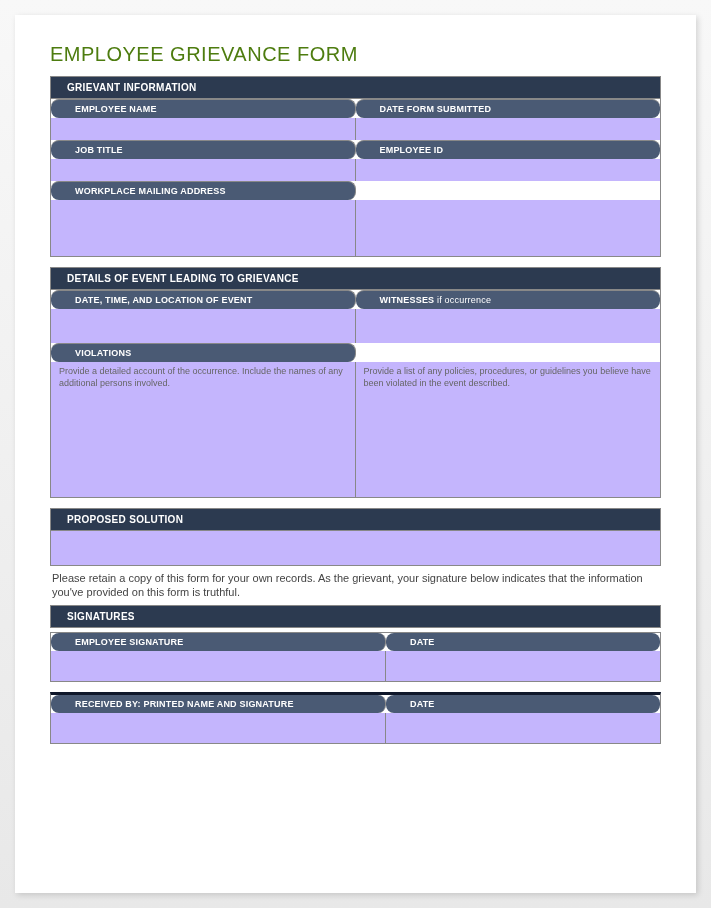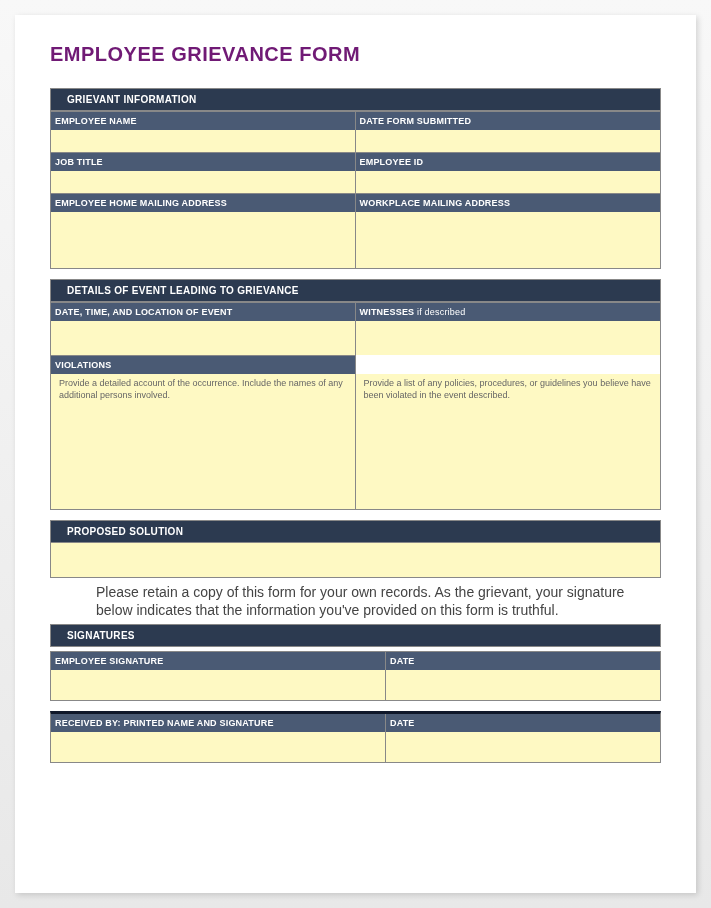--- a/index.html
+++ b/index.html
@@ -14,25 +14,25 @@
       width: 711px;
     }
     .page {
       background: white;
       width: 681px;
       height: 878px;
       padding: 28px 35px;
       box-shadow: 2px 2px 6px rgba(0,0,0,0.15);
     }
     .form-title {
-      color: #701a75;
+      color: #4d7c0f;
       font-size: 20px;
-      font-weight: bold;
+      font-weight: normal;
       letter-spacing: 0.5px;
-      margin-bottom: 22px;
+      margin-bottom: 10px;
     }
     .section-header {
       background: #2c3a50;
       color: white;
       font-size: 10px;
       font-weight: bold;
       padding: 5px 16px;
       border: 1px solid #888;
       letter-spacing: 0.3px;
     }
@@ -42,32 +42,33 @@
       border-right: 1px solid #888;
     }
     .row.bottom-border {
       border-bottom: 1px solid #888;
     }
     .cell-header {
       background: #4a5a74;
       color: white;
       font-size: 9px;
       font-weight: bold;
-      padding: 4px 4px;
+      padding: 4px 24px;
       border-top: 1px solid #888;
       letter-spacing: 0.2px;
+      border-radius: 8px;
     }
     .cell-header.half {
       width: 50%;
     }
     .cell-header.half:first-child {
       border-right: 1px solid #888;
     }
     .cell-input {
-      background: #fef9c3;
+      background: #c4b5fd;
       min-height: 22px;
       padding: 4px 8px;
       font-size: 9px;
       color: #555;
     }
     .cell-input.half {
       width: 50%;
     }
     .cell-input.half:first-child {
       border-right: 1px solid #888;
@@ -95,25 +96,24 @@
     .normal-weight {
       font-weight: normal;
     }
     .gap-small {
       height: 4px;
     }
     .gap-medium {
       height: 10px;
     }
     .disclaimer {
-      font-size: 14px;
+      font-size: 11px;
       color: #444;
       padding: 5px 2px;
       line-height: 1.3;
-      margin-left: 44px;
     }
   </style>
 </head>
 <body>
 
 <div class="page">
   <div class="form-title">EMPLOYEE GRIEVANCE FORM</div>
 
   <div class="section-header">GRIEVANT INFORMATION</div>
 
@@ -129,36 +129,35 @@
   <div class="row">
     <div class="cell-header half">JOB TITLE</div>
     <div class="cell-header half">EMPLOYEE ID</div>
   </div>
   <div class="row">
     <div class="cell-input half"></div>
     <div class="cell-input half"></div>
   </div>
 
   <div class="row">
-    <div class="cell-header half">EMPLOYEE HOME MAILING ADDRESS</div>
     <div class="cell-header half">WORKPLACE MAILING ADDRESS</div>
   </div>
   <div class="row bottom-border">
     <div class="cell-input half tall"></div>
     <div class="cell-input half tall"></div>
   </div>
 
   <div class="gap-medium"></div>
 
   <div class="section-header">DETAILS OF EVENT LEADING TO GRIEVANCE</div>
 
   <div class="row">
     <div class="cell-header half">DATE, TIME, AND LOCATION OF EVENT</div>
     <div class="cell-header half">
-      <span>WITNESSES</span><span class="normal-weight"> if described</span>
+      <span>WITNESSES</span><span class="normal-weight"> if occurrence</span>
     </div>
   </div>
   <div class="row">
     <div class="cell-input half taller"></div>
     <div class="cell-input half taller"></div>
   </div>
 
   <div class="row">
     <div class="cell-header half">VIOLATIONS</div>
   </div>

